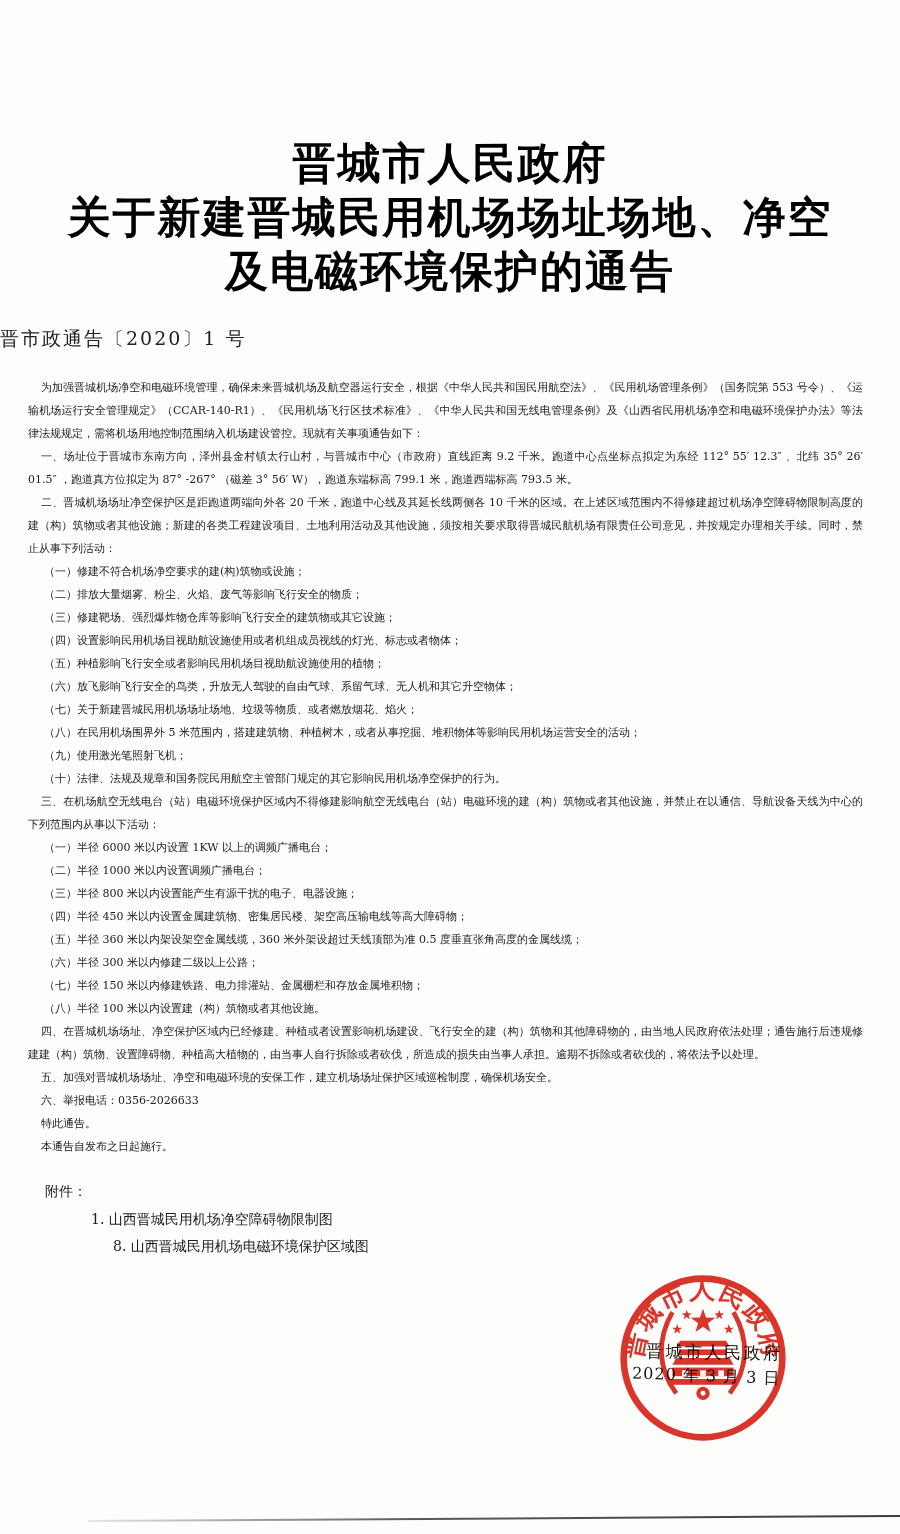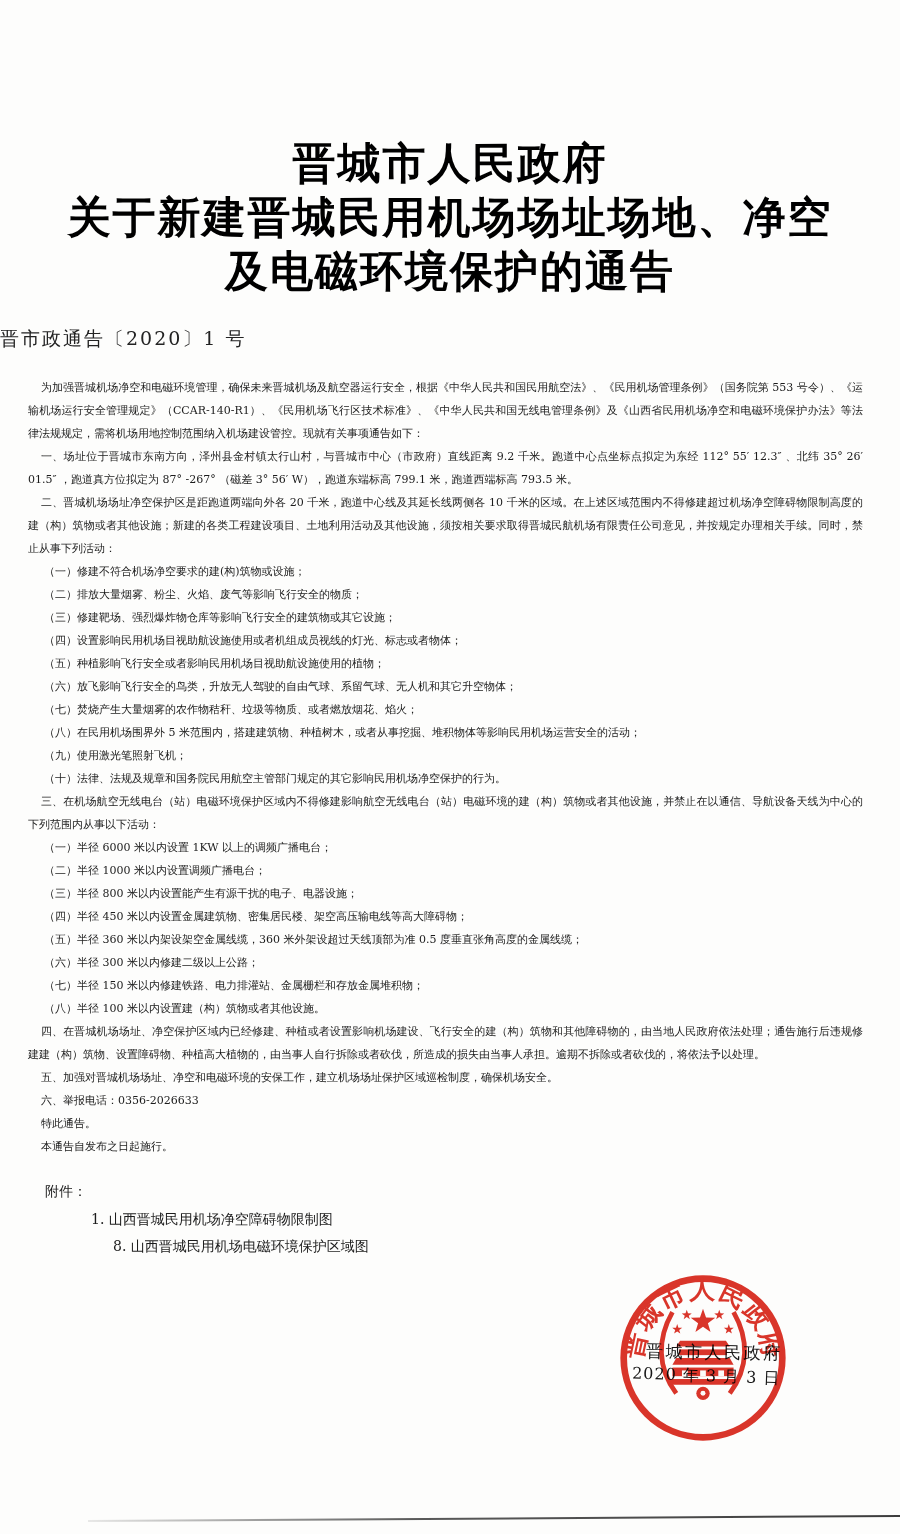--- a/index.html
+++ b/index.html
@@ -110,21 +110,21 @@
     <p class="para">为加强晋城机场净空和电磁环境管理，确保未来晋城机场及航空器运行安全，根据《中华人民共和国民用航空法》、《民用机场管理条例》（国务院第 553 号令）、《运输机场运行安全管理规定》（CCAR-140-R1）、《民用机场飞行区技术标准》、《中华人民共和国无线电管理条例》及《山西省民用机场净空和电磁环境保护办法》等法律法规规定，需将机场用地控制范围纳入机场建设管控。现就有关事项通告如下：</p>
     <p class="para">一、场址位于晋城市东南方向，泽州县金村镇太行山村，与晋城市中心（市政府）直线距离 9.2 千米。跑道中心点坐标点拟定为东经 112° 55′ 12.3″ 、北纬 35° 26′ 01.5″ ，跑道真方位拟定为 87° -267° （磁差 3° 56′ W），跑道东端标高 799.1 米，跑道西端标高 793.5 米。</p>
     <p class="para">二、晋城机场场址净空保护区是距跑道两端向外各 20 千米，跑道中心线及其延长线两侧各 10 千米的区域。在上述区域范围内不得修建超过机场净空障碍物限制高度的建（构）筑物或者其他设施；新建的各类工程建设项目、土地利用活动及其他设施，须按相关要求取得晋城民航机场有限责任公司意见，并按规定办理相关手续。同时，禁止从事下列活动：</p>
 
     <p class="sub">（一）修建不符合机场净空要求的建(构)筑物或设施；</p>
     <p class="sub">（二）排放大量烟雾、粉尘、火焰、废气等影响飞行安全的物质；</p>
     <p class="sub">（三）修建靶场、强烈爆炸物仓库等影响飞行安全的建筑物或其它设施；</p>
     <p class="sub">（四）设置影响民用机场目视助航设施使用或者机组成员视线的灯光、标志或者物体；</p>
     <p class="sub">（五）种植影响飞行安全或者影响民用机场目视助航设施使用的植物；</p>
     <p class="sub">（六）放飞影响飞行安全的鸟类，升放无人驾驶的自由气球、系留气球、无人机和其它升空物体；</p>
-    <p class="sub">（七）焚烧产生大量烟雾的农作物秸秆、垃圾等物质、或者燃放烟花、焰火；</p>
+    <p class="sub">（七）关于新建晋城民用机场场址场地、垃圾等物质、或者燃放烟花、焰火；</p>
     <p class="sub">（八）在民用机场围界外 5 米范围内，搭建建筑物、种植树木，或者从事挖掘、堆积物体等影响民用机场运营安全的活动；</p>
     <p class="sub">（九）使用激光笔照射飞机；</p>
     <p class="sub">（十）法律、法规及规章和国务院民用航空主管部门规定的其它影响民用机场净空保护的行为。</p>
 
     <p class="para">三、在机场航空无线电台（站）电磁环境保护区域内不得修建影响航空无线电台（站）电磁环境的建（构）筑物或者其他设施，并禁止在以通信、导航设备天线为中心的下列范围内从事以下活动：</p>
 
     <p class="sub">（一）半径 6000 米以内设置 1KW 以上的调频广播电台；</p>
     <p class="sub">（二）半径 1000 米以内设置调频广播电台；</p>
     <p class="sub">（三）半径 800 米以内设置能产生有源干扰的电子、电器设施；</p>
     <p class="sub">（四）半径 450 米以内设置金属建筑物、密集居民楼、架空高压输电线等高大障碍物；</p>

